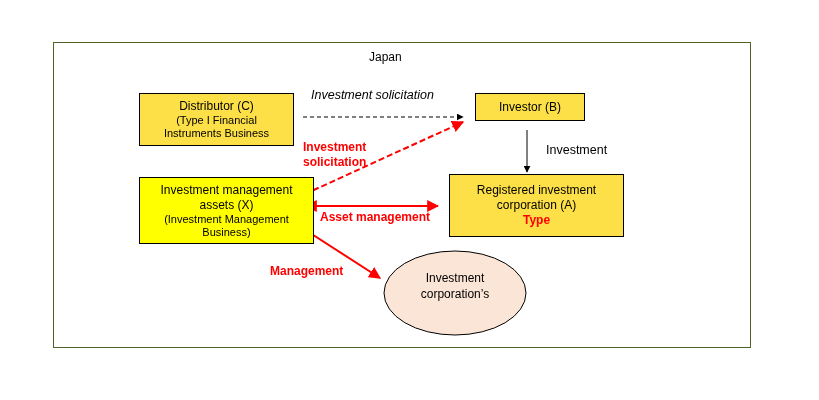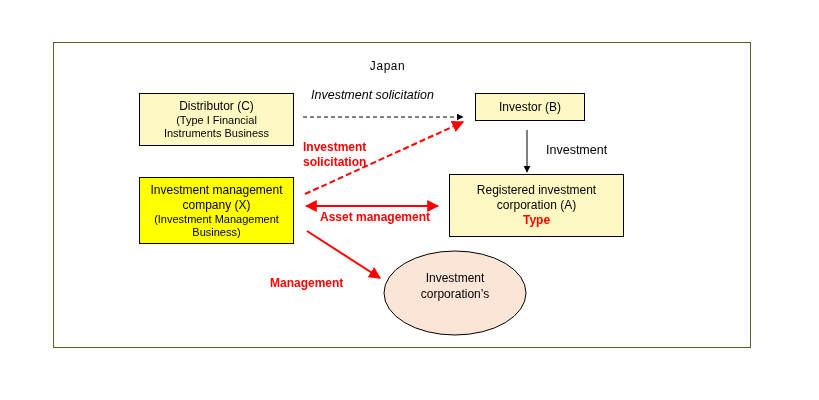--- a/index.html
+++ b/index.html
@@ -7,31 +7,31 @@
          font-family: "Liberation Sans", sans-serif; }
   .frame { position: absolute; left: 53px; top: 42px; width: 698px; height: 306px;
            border: 1.5px solid #4f6228; box-sizing: border-box; }
   .label { position: absolute; font-size: 12px; color: #000; white-space: nowrap; }
   .red { color: #ff0000; font-weight: bold; }
   .box { position: absolute; box-sizing: border-box; border: 1.5px solid #000;
          display: flex; flex-direction: column; align-items: center; justify-content: center;
          text-align: center; color: #000; }
   .box .main { font-size: 12px; line-height: 15px; }
   .box .sub { font-size: 11px; line-height: 13px; }
-  .blue { background: #fef9c3; }
+  .blue { background: #fde047; }
   .yellow { background: #ffff00; }
   svg.overlay { position: absolute; left: 0; top: 0; }
   .ellipse-text { position: absolute; text-align: center; font-size: 12px; line-height: 16px; color: #000; }
 </style>
 </head>
 <body>
 
 <div class="frame"></div>
 
-<div class="label" style="left:369px; top:60px;font-family:Liberation Mono, monospace;">Japan</div>
+<div class="label" style="left:369px; top:50px;">Japan</div>
 
 <svg class="overlay" width="819" height="400">
   <defs>
     <marker id="arrowBlack" viewBox="0 0 10 10" refX="9" refY="5" markerWidth="7" markerHeight="7" orient="auto">
       <path d="M0,0 L10,5 L0,10 z" fill="#000"></path>
     </marker>
     <marker id="arrowRed" viewBox="0 0 10 10" refX="9" refY="5" markerWidth="6" markerHeight="6" orient="auto-start-reverse">
       <path d="M0,0 L10,5 L0,10 z" fill="#ff0000"></path>
     </marker>
   </defs>
@@ -52,23 +52,23 @@
 <div class="box blue" style="left:139px; top:93px; width:155px; height:53px;">
   <div class="main">Distributor (C)</div>
   <div class="sub">(Type I Financial</div>
   <div class="sub">Instruments Business</div>
 </div>
 
 <div class="box blue" style="left:475px; top:93px; width:110px; height:28px;">
   <div class="main">Investor (B)</div>
 </div>
 
-<div class="box yellow" style="left:139px; top:177px; width:155px; height:67px;">
+<div class="box yellow" style="left:139px; top:177px; width:175px; height:67px;">
   <div class="main">Investment management</div>
-  <div class="main">company (X)</div>
+  <div class="main">assets (X)</div>
   <div class="sub">(Investment Management</div>
   <div class="sub">Business)</div>
 </div>
 
 <div class="box blue" style="left:449px; top:174px; width:175px; height:63px;">
   <div class="main">Registered investment</div>
   <div class="main">corporation (A)</div>
   <div class="main red">Type</div>
 </div>
 
@@ -83,13 +83,13 @@
   <div>Investment</div>
   <div>solicitation</div>
 </div>
 
 <div class="label" style="left:546px; top:143px; font-size:12.5px;">Investment</div>
 
 <div class="label red" style="left:320px; top:210px; line-height:14px; ">
   <div>Asset management</div>
 </div>
 
-<div class="label red" style="left:270px; top:276px;text-align:center;">Management</div>
+<div class="label red" style="left:270px; top:264px;text-align:center;">Management</div>
 
 </body></html>

